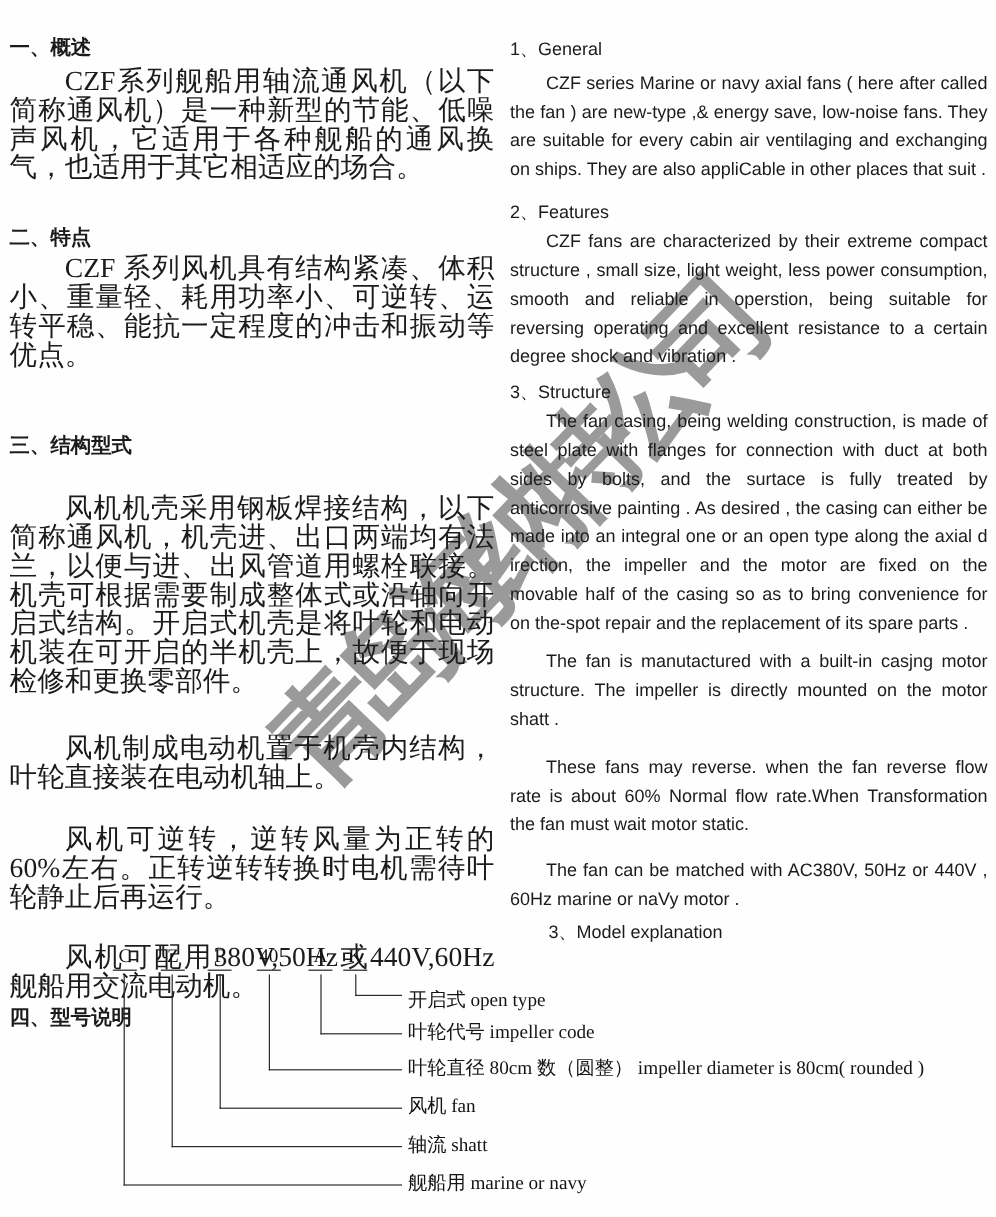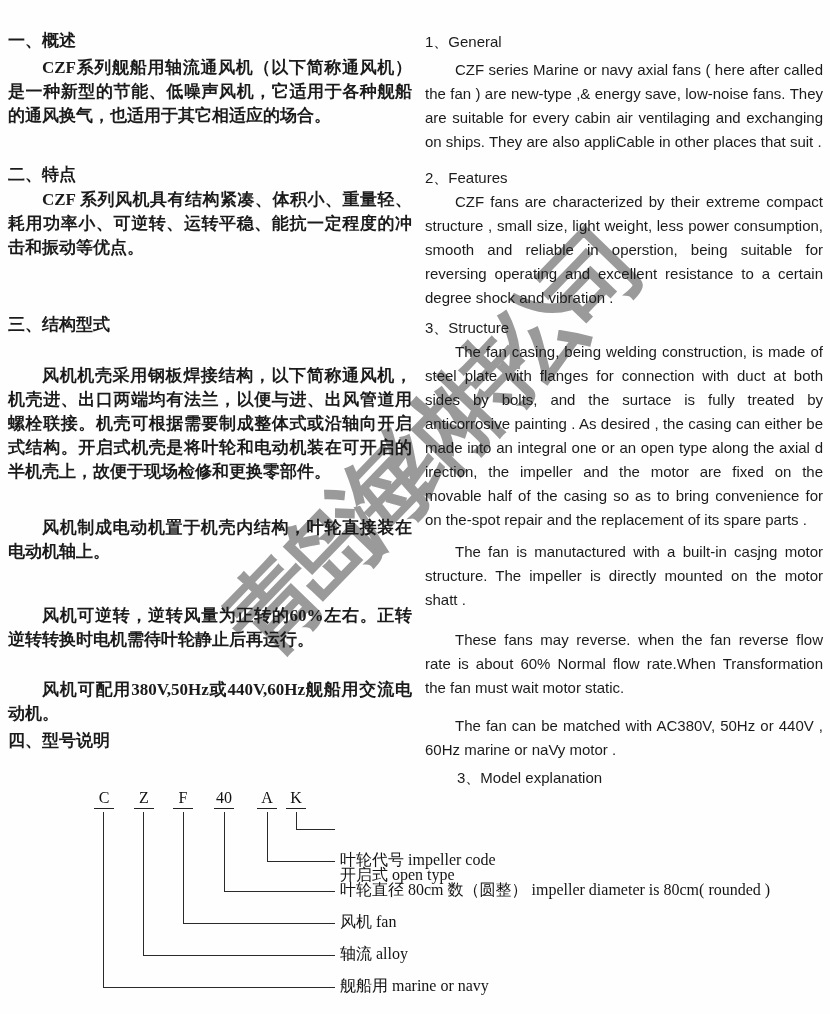--- a/index.html
+++ b/index.html
@@ -18,37 +18,37 @@
   }
   .col{position:absolute;top:30px;z-index:1;}
   .col-zh{left:8px;width:404px;}
   .col-en{left:425px;width:398px;}
   .zh-h{
     margin:0;font-family:Liberation Mono, monospace;
     font-size:17px;font-weight:700;line-height:24px;
   }
   .zh-p{
     margin:0;font-family:"Liberation Serif",serif;
-    font-size:17px;font-weight:700;line-height:24px;
+    font-size:23px;font-weight:400;line-height:24px;
     text-align:justify;text-indent:2em;
   }
   .en-h{
     margin:0;font-size:15px;font-weight:400;line-height:24px;
   }
   .en-p{
     margin:0;font-size:15px;font-weight:400;line-height:24px;
     text-align:justify;text-indent:30px;
   }
   
   .m-zh-p1{margin-top:2px;}
   .m-zh-h2{margin-top:36px;}
   .m-zh-h3{margin-top:54px;}
   .m-zh-p3b{margin-top:26px;}
   .m-zh-p3c{margin-top:32px;}
-  .m-zh-p3d{margin-top:40px;}
+  .m-zh-p3d{margin-top:28px;}
   .m-zh-p3e{margin-top:26px;}
   .m-zh-h4{margin-top:4px;}
   .m-en-p1{margin-top:4px;}
   .m-en-h2{margin-top:12px;}
   .m-en-h3{margin-top:6px;}
   .m-en-p3c{margin-top:8px;}
   .m-en-p3d{margin-top:16px;}
   .m-en-p3e{margin-top:14px;}
   .m-en-h4{margin-top:4px;text-indent:32px;}
 
@@ -108,19 +108,19 @@
   <span class="code-letter" style="left:257px">A</span>
   <span class="code-letter" style="left:286px">K</span>
 
   <div class="conn" style="left:296px;top:812px;width:38px;height:17px"></div>
   <div class="conn" style="left:267px;top:812px;width:67px;height:49px"></div>
   <div class="conn" style="left:224px;top:812px;width:110px;height:79px"></div>
   <div class="conn" style="left:183px;top:812px;width:151px;height:111px"></div>
   <div class="conn" style="left:143px;top:812px;width:191px;height:143px"></div>
   <div class="conn" style="left:103px;top:812px;width:231px;height:175px"></div>
 
-  <div class="dlabel" style="top:865px">开启式 open type</div>
+  <div class="dlabel" style="top:823px">开启式 open type</div>
   <div class="dlabel" style="top:850px">叶轮代号 impeller code</div>
   <div class="dlabel" style="top:880px">叶轮直径 80cm 数（圆整）  impeller diameter is 80cm( rounded )</div>
   <div class="dlabel" style="top:912px">风机 fan</div>
-  <div class="dlabel" style="top:944px">轴流 alloy</div>
+  <div class="dlabel" style="top:944px">轴流 shatt</div>
   <div class="dlabel" style="top:976px">舰船用  marine or navy</div>
 </div>
 
 </body></html>

